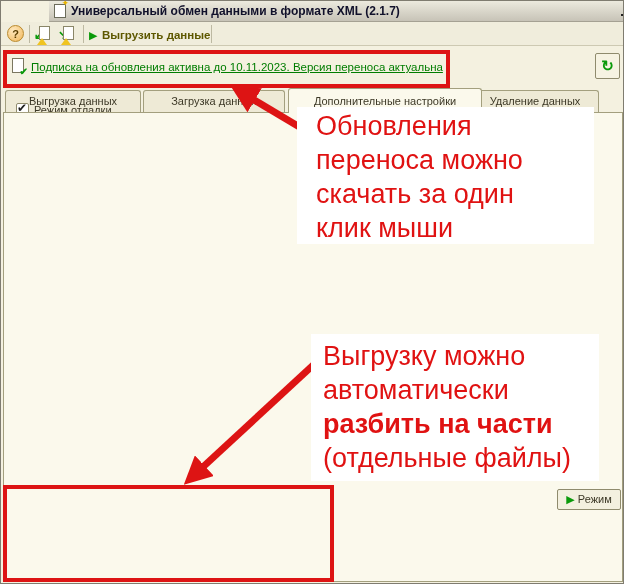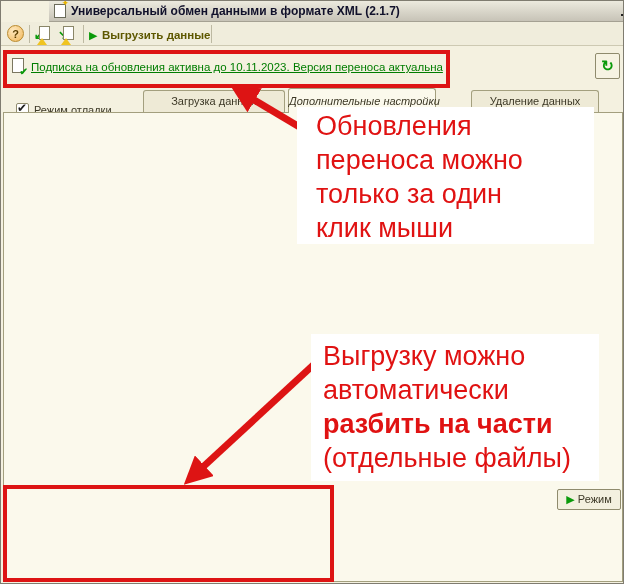--- a/index.html
+++ b/index.html
@@ -95,22 +95,23 @@
       <span class="play">▶</span>
       <span class="export-label">Выгрузить данные</span>
     </span>
     <span class="tsep" style="left:210px;"></span>
   </div>
 
   <span class="sub-icon"></span>
   <a class="sub-link">Подписка на обновления активна до 10.11.2023. Версия переноса актуальна</a>
   <span class="refresh-btn">↻</span>
 
+  <div class="tab" style="left:4px;width:136px;">Выгрузка данных</div>
   <div class="tab" style="left:142px;width:142px;">Загрузка данных</div>
-  <div class="tab active" style="left:287px;width:148px;line-height:24px;font-style:italic;">Дополнительные настройки</div>
+  <div class="tab active" style="left:287px;width:194px;line-height:24px;">Дополнительные настройки</div>
   <div class="tab" style="left:470px;width:128px;">Удаление данных</div>
 
   <div class="panel"></div>
 
   <span class="cb" style="left:15px;top:102px;">
       <span class="tick">✔</span>
     </span>
   <span class="lbl" style="left:33px;top:103px;text-decoration:underline;">Режим отладки</span>
 
   <span class="cb" style="left:15px;top:127px;"></span>
@@ -207,21 +208,21 @@
     <line x1="322" y1="140" x2="238" y2="90" stroke="#dd1414" stroke-width="7" marker-end="url(#ah)"></line>
     <line x1="322" y1="355" x2="190" y2="477" stroke="#dd1414" stroke-width="7" marker-end="url(#ah)"></line>
   </svg>
 
   <div class="red-rect" style="left:2px;top:49px;width:447px;height:38px;"></div>
   <div class="red-rect" style="left:2px;top:484px;width:331px;height:97px;"></div>
 
   <div class="ann-box" style="left:296px;top:106px;width:297px;height:137px;"></div>
   <span class="ann-line" style="left:315px;top:144px;">переноса можно</span>
   <span class="ann-line" style="left:315px;top:110px;">Обновления</span>
-  <span class="ann-line" style="left:315px;top:178px;">только за один</span>
+  <span class="ann-line" style="left:315px;top:178px;">скачать за один</span>
   <span class="ann-line" style="left:315px;top:212px;">клик мыши</span>
 
   <div class="ann-box" style="left:310px;top:333px;width:288px;height:147px;"></div>
   <span class="ann-line" style="left:322px;top:340px;">Выгрузку можно</span>
   <span class="ann-line" style="left:322px;top:374px;">автоматически</span>
   <span class="ann-line" style="left:322px;top:408px;font-weight:bold;">разбить на части</span>
   <span class="ann-line" style="left:322px;top:442px;">(отдельные файлы)</span>
 
 </div>
 

